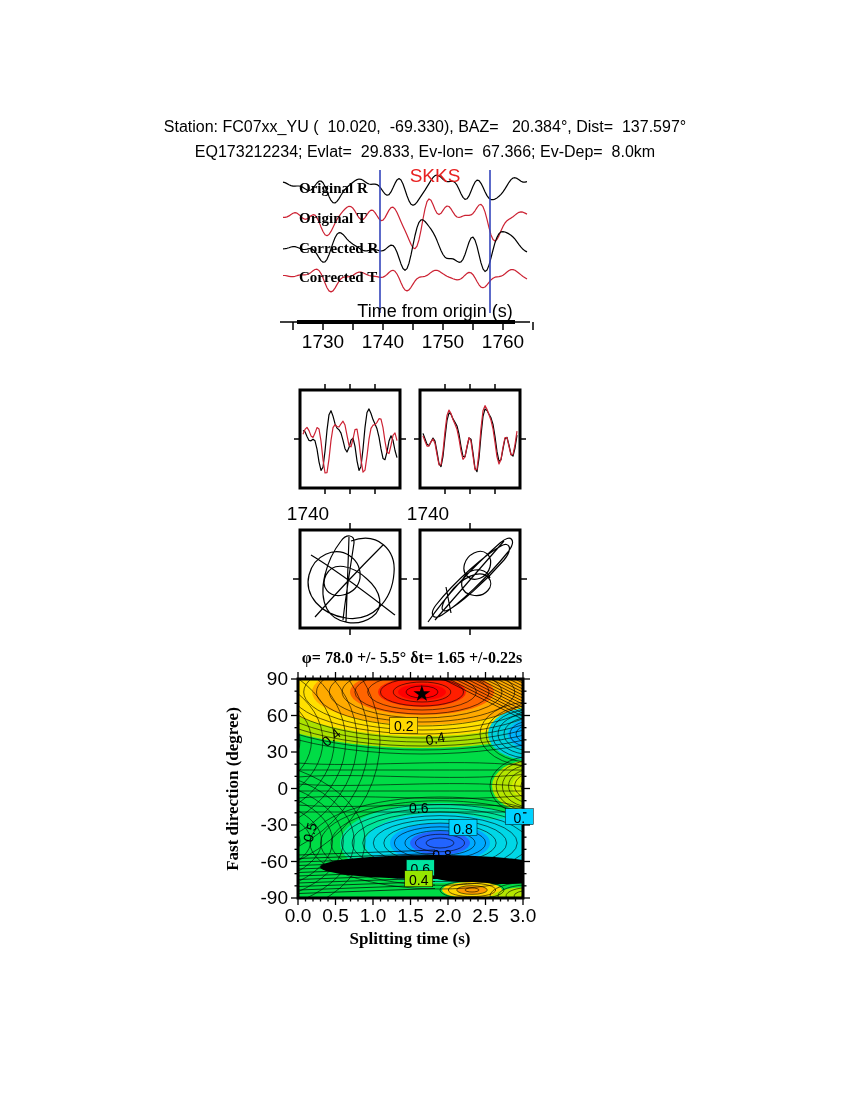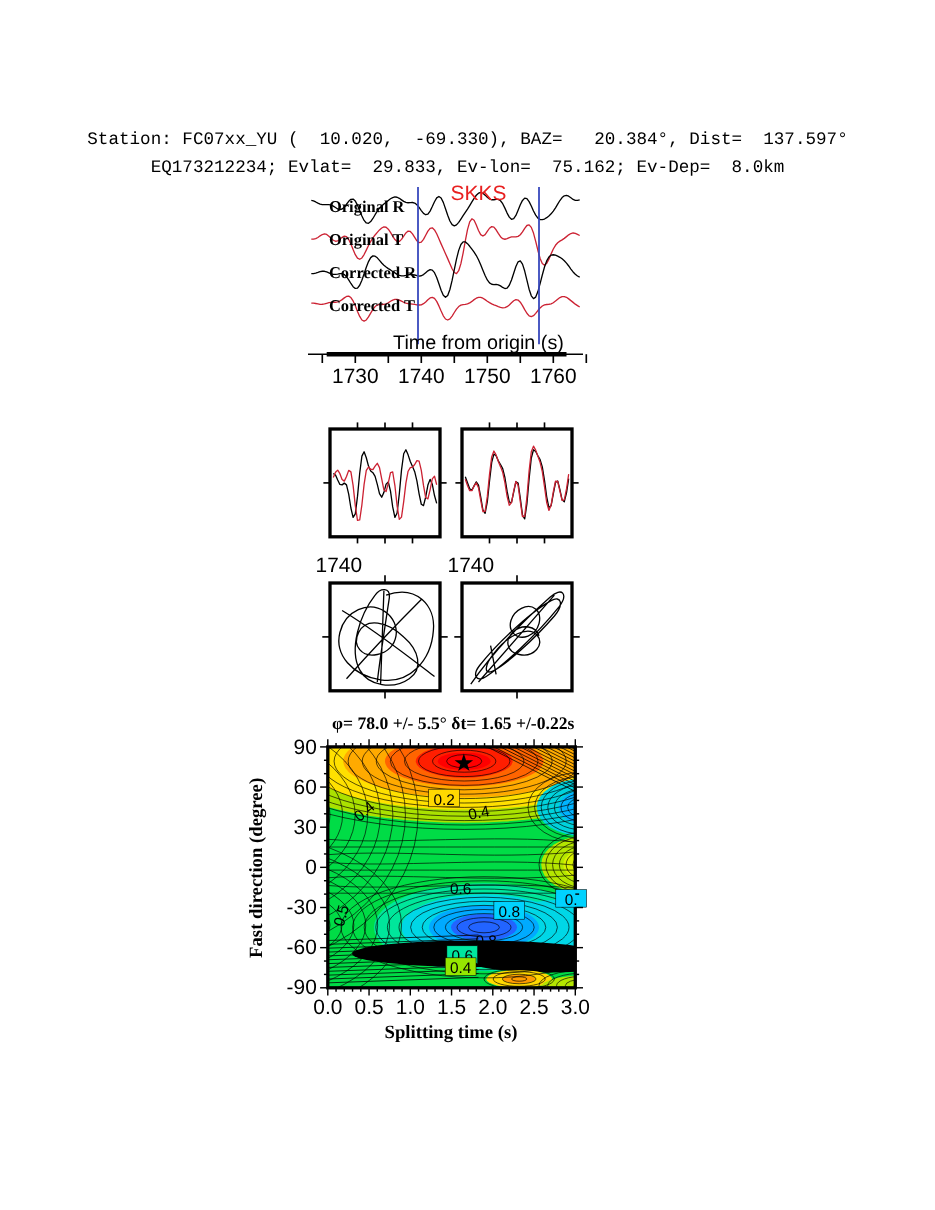--- a/index.html
+++ b/index.html
@@ -1,39 +1,39 @@
 <!DOCTYPE html>
 <html><head>
 <meta charset="utf-8">
 <style>
   html,body{margin:0;padding:0;background:#fff;}
   .page{position:relative;width:850px;height:1100px;background:#ffffff;overflow:hidden;
         font-family:"Liberation Sans",sans-serif;color:#000;}
   svg{position:absolute;overflow:visible;}
-  .hline{position:absolute;width:100%;text-align:center;white-space:pre;font-size:16px;font-family:Liberation Mono, monospace;}
+  .hline{position:absolute;width:100%;text-align:center;white-space:pre;font-size:16px;}
   .l1{top:118px;}
   .l2{top:143px;}
   .stats{position:absolute;top:955px;width:100%;text-align:center;font-size:17px;white-space:pre;}
   text{fill:#000;}
   .tl{font-family:"Liberation Serif",serif;font-weight:bold;font-size:15px;}
   .phase{font-family:"Liberation Sans",sans-serif;font-size:19px;fill:#e82020;}
   .num{font-family:"Liberation Sans",sans-serif;font-size:19px;}
   .axlab{font-family:"Liberation Sans",sans-serif;font-size:18px;}
   .alab{font-family:"Liberation Serif",serif;font-weight:bold;font-size:17px;}
   .ctitle{font-family:"Liberation Serif",serif;font-weight:bold;font-size:16px;}
   .clab{font-family:"Liberation Sans",sans-serif;font-size:14px;}
   .star{font-family:"DejaVu Sans",sans-serif;font-size:22px;}
 </style>
 </head>
 <body>
 
 <div class="page">
 
   <div class="hline l1">Station: FC07xx_YU (  10.020,  -69.330), BAZ=   20.384°, Dist=  137.597°</div>
-  <div class="hline l2">EQ173212234; Evlat=  29.833, Ev-lon=  75.162; Ev-Dep=  8.0km</div>
+  <div class="hline l2">EQ173212234; Evlat=  29.833, Ev-lon=  67.366; Ev-Dep=  8.0km</div>
 
   <svg id="sg" style="left:275px;top:160px;" width="280" height="200" viewBox="0 0 280 200">
       <polyline points="8,22.1 10,22.6 12,23.6 14,24.7 16,25.6 18,26.1 20,26.1 22,26.0 24,26.0 26,26.4 28,27.4 30,28.7 32,30.0 34,30.5 36,30.0 38,28.3 40,25.7 42,23.0 44,21.2 46,21.0 48,22.8 50,26.5 52,31.3 54,36.4 56,40.4 58,42.7 60,43.0 62,41.4 64,38.6 66,35.2 68,32.0 70,29.3 72,27.2 74,25.5 76,23.8 78,22.2 80,20.7 82,19.6 84,19.0 86,19.3 88,20.3 90,21.7 92,23.1 94,24.0 96,24.3 98,24.2 100,24.1 102,24.6 104,26.1 106,28.5 108,31.4 110,34.0 112,35.2 114,34.6 116,31.9 118,27.8 120,23.4 122,19.9 124,18.6 126,20.0 128,24.0 130,29.7 132,35.7 134,40.9 136,44.2 138,45.3 140,44.4 142,42.2 144,39.2 146,36.1 148,33.1 150,30.1 152,26.9 154,23.6 156,20.3 158,17.5 160,15.6 162,15.0 164,15.7 166,17.4 168,19.3 170,20.9 172,21.6 174,21.6 176,21.2 178,21.3 180,22.5 182,25.2 184,29.2 186,33.7 188,37.4 190,39.4 192,38.8 194,35.9 196,31.2 198,26.2 200,22.2 202,20.1 204,20.6 206,23.3 208,27.3 210,31.8 212,35.6 214,38.3 216,39.6 218,39.7 220,39.1 222,37.9 224,36.3 226,34.4 228,31.9 230,28.9 232,25.6 234,22.3 236,19.6 238,18.0 240,17.7 242,18.4 244,19.8 246,21.3 248,22.1 250,22.2 252,21.7" fill="none" stroke="#000000" stroke-width="1.2" stroke-linejoin="round"></polyline>
       <text x="24" y="33" class="tl">Original R</text>
       <polyline points="8,57.4 10,57.4 12,56.9 14,55.9 16,54.4 18,53.2 20,52.6 22,53.1 24,54.7 26,56.7 28,58.4 30,59.3 32,58.9 34,57.5 36,55.7 38,54.7 40,55.2 42,57.7 44,61.9 46,66.9 48,71.5 50,74.7 52,75.7 54,74.5 56,71.4 58,67.4 60,63.2 62,59.5 64,56.3 66,53.6 68,51.2 70,49.0 72,47.3 74,46.3 76,46.6 78,48.3 80,51.2 82,54.7 84,57.8 86,59.6 88,59.5 90,57.6 92,54.6 94,51.8 96,50.1 98,50.4 100,52.6 102,55.8 104,58.9 106,60.6 108,60.1 110,57.6 112,53.9 114,50.1 116,47.6 118,47.1 120,49.0 122,52.5 124,57.0 126,61.7 128,66.2 130,70.6 132,75.1 134,79.8 136,84.3 138,87.7 140,88.7 142,86.1 144,79.7 146,70.1 148,59.0 150,48.8 152,41.7 154,38.9 156,40.2 158,44.5 160,49.5 162,53.3 164,54.6 166,53.3 168,50.4 170,47.5 172,46.0 174,46.5 176,48.9 178,52.2 180,55.2 182,57.0 184,57.5 186,56.9 188,56.0 190,55.4 192,55.3 194,55.4 196,54.9 198,53.4 200,50.8 202,47.6 204,45.0 206,44.4 208,46.7 210,51.9 212,59.4 214,67.7 216,74.9 218,79.6 220,81.1 222,79.4 224,75.6 226,70.8 228,66.4 230,63.0 232,60.7 234,59.2 236,58.1 238,56.7 240,55.1 242,53.5 244,52.3 246,51.8 248,52.2 250,53.1 252,54.1" fill="none" stroke="#cc2233" stroke-width="1.2" stroke-linejoin="round"></polyline>
       <text x="24" y="62.8" class="tl">Original T</text>
       <polyline points="8,88.8 10,88.7 12,88.3 14,87.7 16,87.0 18,86.6 20,86.6 22,87.2 24,88.0 26,88.9 28,89.4 30,89.5 32,89.2 34,88.7 36,88.7 38,89.6 40,91.5 42,94.4 44,97.7 46,100.6 48,102.2 50,101.9 52,99.3 54,94.7 56,88.9 58,82.9 60,77.8 62,74.2 64,72.6 66,72.9 68,74.4 70,76.7 72,79.1 74,81.1 76,82.8 78,84.2 80,85.4 82,86.8 84,88.1 86,89.4 88,90.3 90,90.8 92,90.8 94,90.4 96,89.8 98,89.5 100,89.6 102,90.0 104,90.6 106,91.0 108,90.7 110,89.6 112,87.9 114,86.2 116,85.1 118,85.5 120,87.9 122,92.2 124,98.0 126,103.9 128,108.5 130,110.3 132,108.6 134,103.2 136,94.9 138,85.1 140,75.5 142,67.6 144,62.3 146,59.9 148,59.9 150,61.5 152,63.9 154,66.5 156,69.2 158,72.3 160,76.1 162,80.6 164,85.6 166,90.5 168,94.5 170,97.2 172,98.4 174,98.7 176,98.6 178,98.9 180,99.9 182,101.3 184,102.3 186,101.9 188,99.3 190,94.5 192,88.4 194,82.3 196,78.0 198,77.1 200,80.1 202,86.4 204,94.7 206,102.9 208,108.9 210,111.5 212,110.1 214,105.1 216,97.9 218,90.0 220,82.7 222,77.2 224,73.6 226,71.9 228,71.6 230,72.0 232,72.9 234,73.9 236,75.3 238,77.0 240,79.2 242,81.8 244,84.6 246,87.2 248,89.3 250,90.9 252,91.9" fill="none" stroke="#000000" stroke-width="1.2" stroke-linejoin="round"></polyline>
       <text x="24" y="92.6" class="tl">Corrected R</text>
       <polyline points="8,115.5 10,115.5 12,115.9 14,116.3 16,116.7 18,116.6 20,116.3 22,115.7 24,115.2 26,114.9 28,114.8 30,114.8 32,114.5 34,113.7 36,112.4 38,110.8 40,109.5 42,109.2 44,110.5 46,113.6 48,118.0 50,123.1 52,127.7 54,130.9 56,131.9 58,130.9 60,128.1 62,124.6 64,121.2 66,118.7 68,117.3 70,116.8 72,116.8 74,116.7 76,116.2 78,115.2 80,113.9 82,112.8 84,112.1 86,112.1 88,112.8 90,113.8 92,114.8 94,115.5 96,116.0 98,116.2 100,116.4 102,116.7 104,117.1 106,117.3 108,117.1 110,116.1 112,114.5 114,112.5 116,110.9 118,110.3 120,111.3 122,114.0 124,118.1 126,122.8 128,127.1 130,130.0 132,130.9 134,129.9 136,127.3 138,124.1 140,121.0 142,118.7 144,117.4 146,116.9 148,116.7 150,116.3 152,115.4 154,114.0 156,112.4 158,111.1 160,110.3 162,110.3 164,111.1 166,112.4 168,113.8 170,115.1 172,116.2 174,117.1 176,117.9 178,118.7 180,119.4 182,119.9 184,119.7 186,118.8 188,117.2 190,115.2 192,113.4 194,112.4 196,112.8 198,114.7 200,117.8 202,121.5 204,124.8 206,127.1 208,127.8 210,127.0 212,124.9 214,122.3 216,119.9 218,118.2 220,117.2 222,116.8 224,116.6 226,116.2 228,115.2 230,113.7 232,112.0 234,110.5 236,109.6 238,109.6 240,110.3 242,111.7 244,113.3 246,114.9 248,116.5 250,117.8 252,119.1" fill="none" stroke="#cc2233" stroke-width="1.2" stroke-linejoin="round"></polyline>
       <text x="24" y="122.4" class="tl">Corrected T</text>

